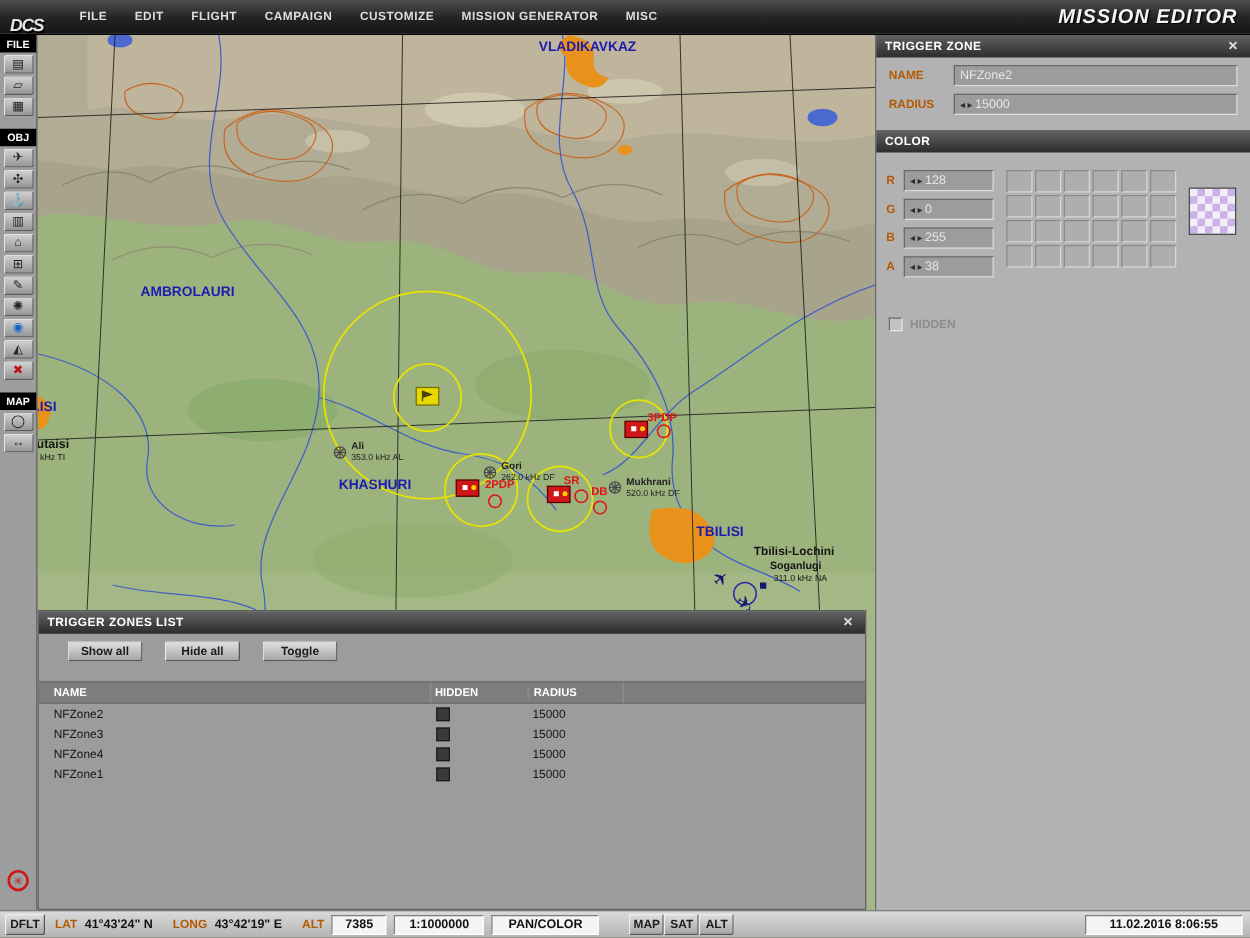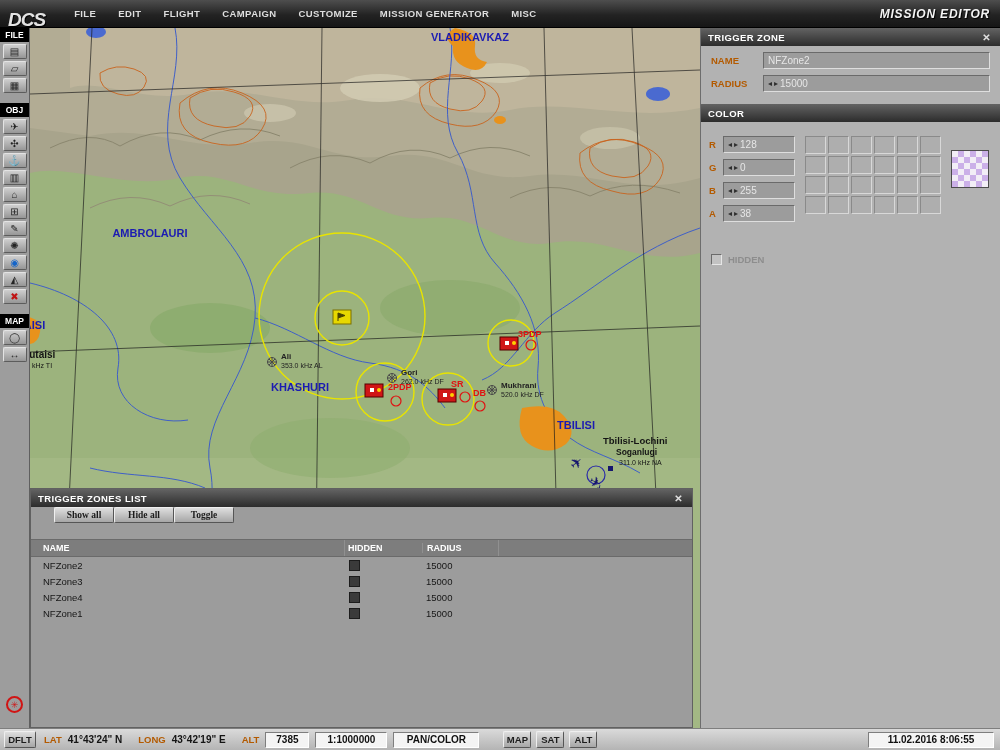--- a/index.html
+++ b/index.html
@@ -3,25 +3,25 @@
 <meta charset="utf-8">
 <style>
   html,body{margin:0;padding:0;background:#777;}
   #screen{position:relative;width:1000px;height:750px;overflow:hidden;
     font-family:"Liberation Sans",sans-serif;background:#b2b2b2;user-select:none;}
 
   
   #topbar{position:absolute;left:0;top:0;width:1000px;height:28px;z-index:20;
     background:linear-gradient(#4e4e4e,#232323 55%,#161616);display:flex;align-items:center;
     border-bottom:1px solid #000;box-sizing:border-box;}
-  #logo{font-size:19px;font-weight:bold;font-style:italic;color:#e4e4e4;margin:12px 18px 0 8px;
+  #logo{font-size:14px;font-weight:bold;font-style:italic;color:#e4e4e4;margin:12px 18px 0 8px;
     letter-spacing:-1px;text-shadow:1px 1px 0 #000;}
   .menu-item{font-size:9.5px;font-weight:bold;color:#dedede;letter-spacing:.4px;
     padding:0 11px;line-height:28px;cursor:default;}
-  #app-title{margin-left:auto;margin-right:10px;font-size:12px;font-weight:bold;font-style:italic;
+  #app-title{margin-left:auto;margin-right:10px;font-size:16px;font-weight:bold;font-style:italic;
     color:#f4f4f4;letter-spacing:.8px;text-shadow:1px 1px 1px #000;}
 
   
   #toolbar{position:absolute;left:0;top:28px;width:30px;height:700px;z-index:6;
     background:#9d9d9d;border-right:1px solid #5f5f5f;box-sizing:border-box;}
   .tb-label{background:#000;color:#fff;font-size:8.5px;font-weight:bold;text-align:center;
     padding:2px 0;margin-bottom:2px;}
   .tb-group{margin-bottom:10px;}
   .tb-btn{width:24px;height:15px;margin:2px auto;background:linear-gradient(#cfcfcf,#969696);
     border:1px solid;border-color:#e3e3e3 #5c5c5c #5c5c5c #e3e3e3;border-radius:2px;
@@ -73,21 +73,21 @@
       linear-gradient(45deg,#cbb0e8 25%,#f2eef6 25%,#f2eef6 75%,#cbb0e8 75%);
     background-size:12px 12px;background-position:0 0,6px 6px;}
   #hidden-row{display:flex;align-items:center;margin:26px 10px 0 10px;}
   .checkbox{width:11px;height:11px;background:#c2c2c2;border:1px solid;
     border-color:#6a6a6a #e6e6e6 #e6e6e6 #6a6a6a;box-sizing:border-box;cursor:pointer;}
   #hidden-row span.lbl{color:#8d8d8d;font-size:9.5px;font-weight:bold;margin-left:6px;}
 
   
   #tzlist{position:absolute;left:30px;top:488px;width:663px;height:240px;z-index:5;
     background:#9c9c9c;border:1px solid #616161;box-sizing:border-box;}
-  #tzlist-buttons{display:flex;padding:0 0 6px 23px;font-family:Liberation Serif, serif;}
+  #tzlist-buttons{display:flex;gap:18px;padding:6px 0 6px 23px;}
   #tzlist-buttons .raised-btn{width:58px;height:14px;}
   #tz-table-header{display:flex;height:16px;background:#7d7d7d;color:#fff;font-size:9px;
     font-weight:bold;align-items:center;margin-top:10px;border-top:1px solid #6a6a6a;
     border-bottom:1px solid #6a6a6a;}
   .tz-col-name{width:313px;padding-left:12px;box-sizing:border-box;}
   .tz-col-hidden{width:78px;border-left:1px solid #909090;padding-left:3px;box-sizing:border-box;
     display:flex;align-items:center;height:100%;}
   .tz-col-radius{width:76px;border-left:1px solid #909090;padding-left:4px;box-sizing:border-box;}
   .tz-col-rest{flex:1;border-left:1px solid #909090;height:100%;}
   .tz-row{display:flex;height:16px;align-items:center;font-size:9.5px;color:#161616;cursor:pointer;}
@@ -100,21 +100,21 @@
     align-items:center;padding:0 4px;box-sizing:border-box;font-size:10px;}
   .white-field{background:#f4f4f4;border:1px solid;border-color:#7e7e7e #fff #fff #7e7e7e;
     height:14px;display:flex;align-items:center;padding:0 4px;color:#101010;font-size:10px;
     box-sizing:content-box;}
   .sb-val{font-weight:bold;color:#141414;margin:0 6px;}
   #sb-dflt{width:30px;height:15px;}
   #sb-file{width:182px;margin-left:4px;}
   #sb-alt-val{width:34px;justify-content:center;font-weight:bold;}
   #sb-scale{width:62px;justify-content:center;font-weight:bold;margin-left:6px;}
   #sb-mode{width:76px;justify-content:center;font-weight:bold;margin-left:6px;}
-  .sb-mini{width:26px;height:15px;margin-left:5px;}
+  .sb-mini{width:26px;height:15px;}
   #sb-datetime{width:116px;justify-content:center;font-weight:bold;margin-left:auto;margin-right:2px;}
 </style>
 </head>
 <body>
 
 <div id="screen" data-name="mission-editor-window">
 
   <div id="topbar" data-name="top-menu-bar">
     <div id="logo" data-name="dcs-logo">DCS</div>
     <div class="menu-item" data-name="menu-file">FILE</div>

